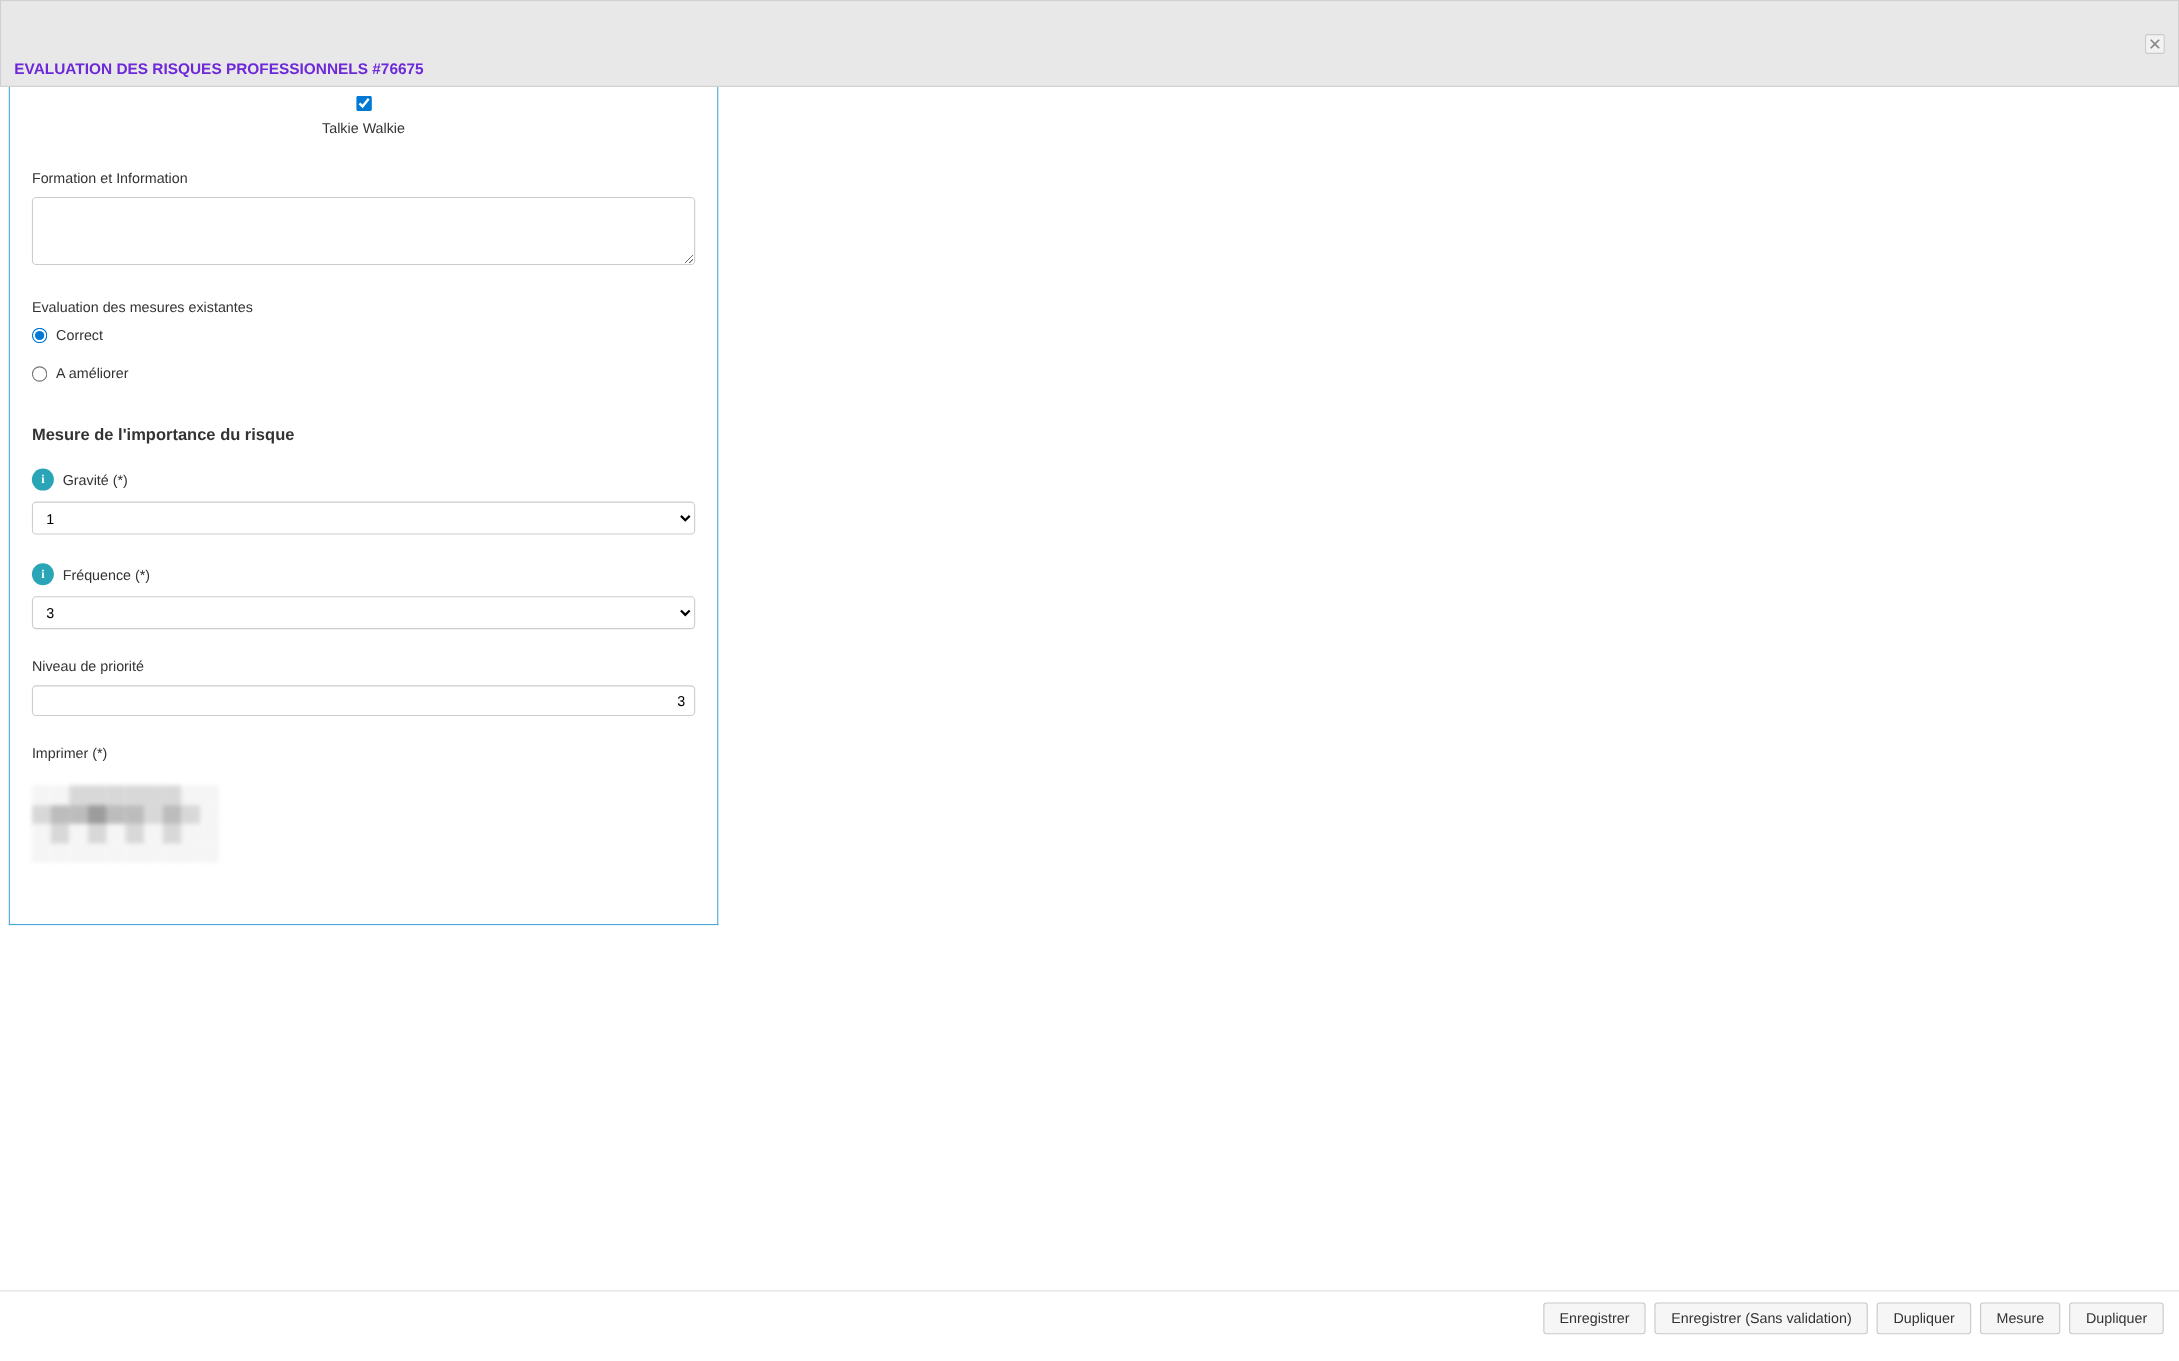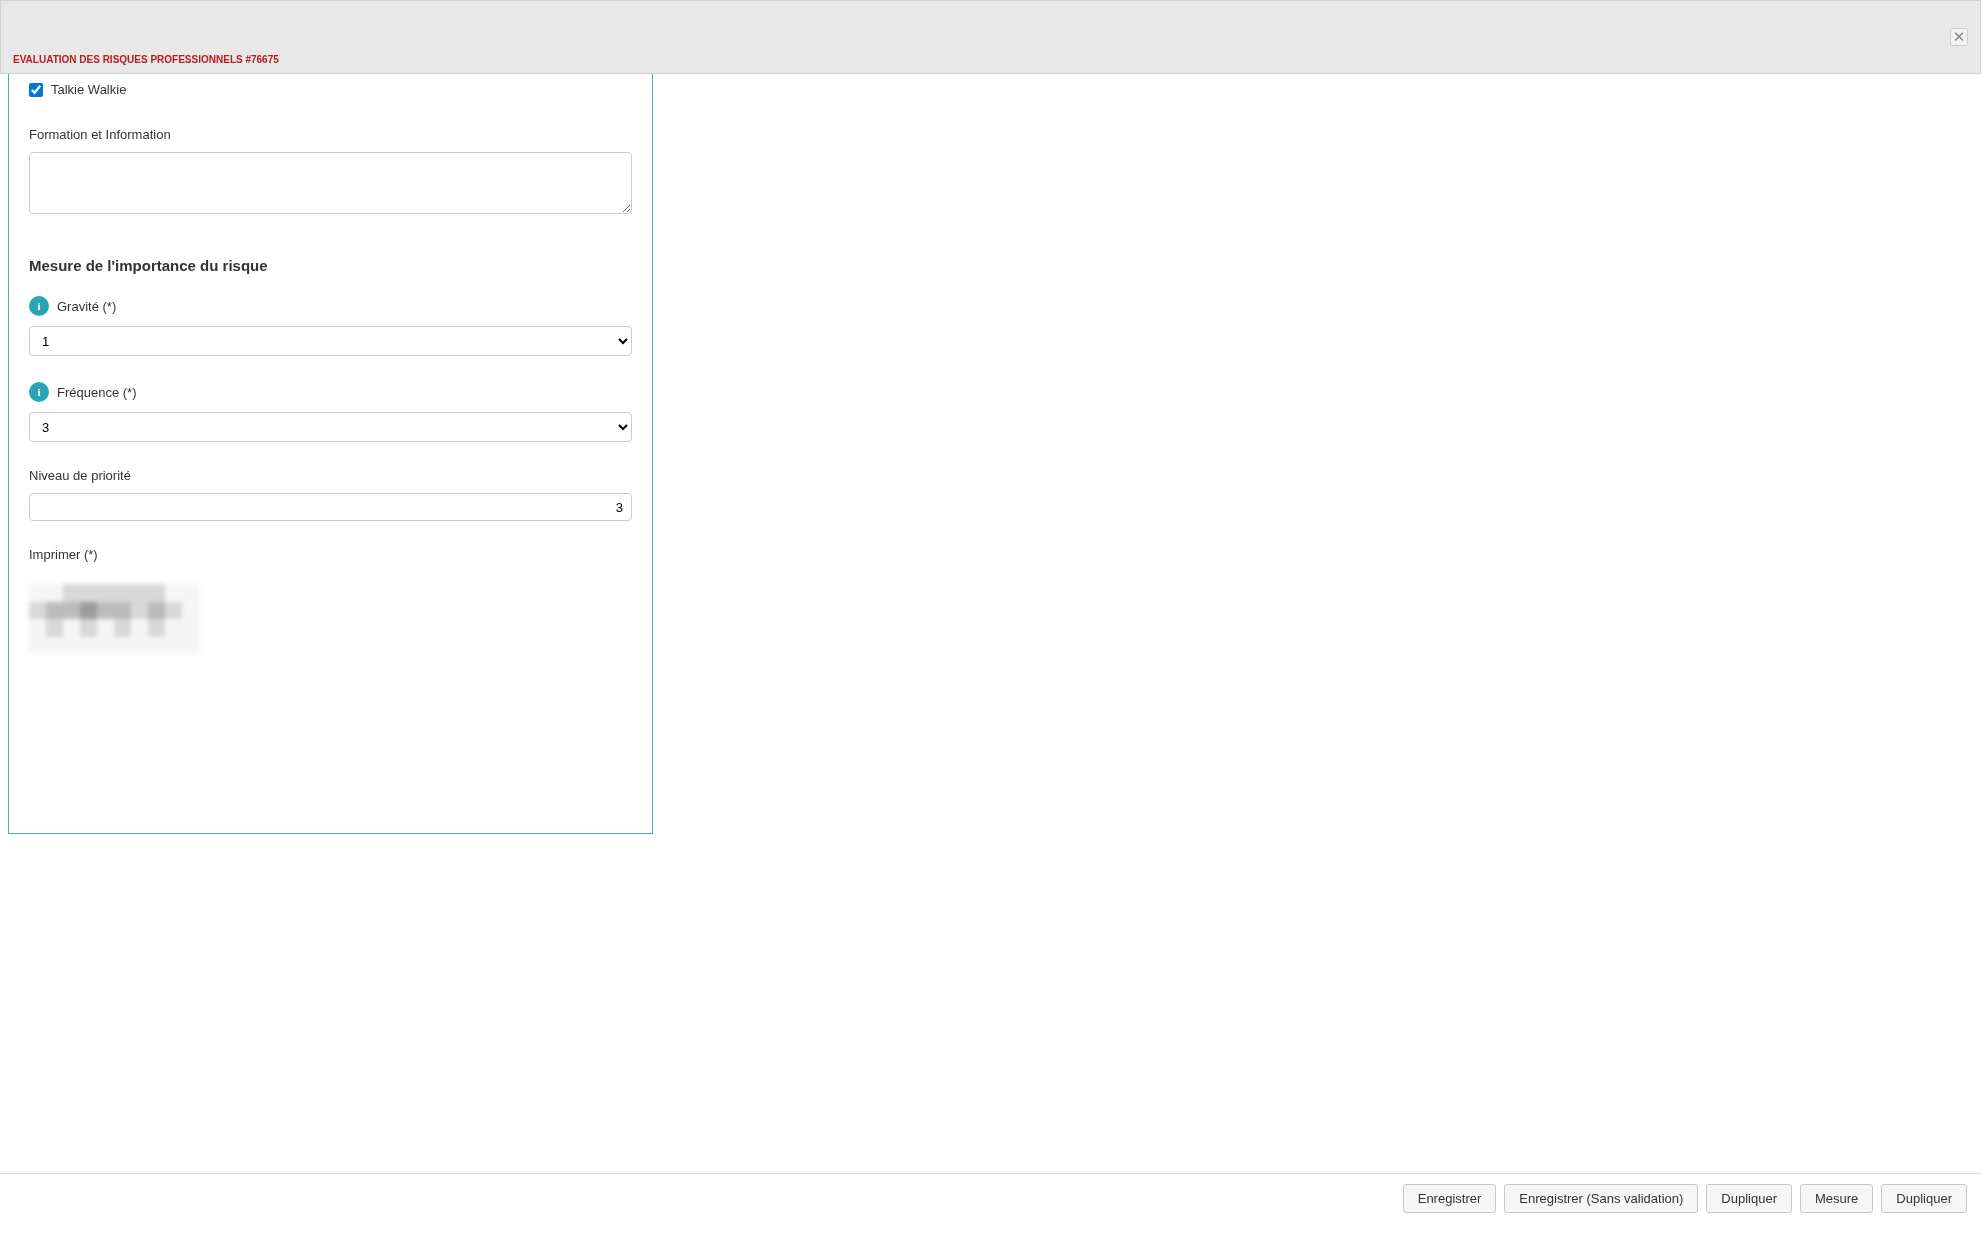--- a/index.html
+++ b/index.html
@@ -13,22 +13,22 @@
     .header {
       display: flex;
       align-items: center;
       justify-content: space-between;
       background: #e8e8e8;
       border: 1px solid #d0d0d0;
       padding: 8px 12px;
     }
     .header-title {
       font-weight: bold;
-      font-size: 10px;
-      color: #b91c1c;
+      font-size: 14px;
+      color: #6d28d9;
       margin-top: 45px;
     }
     .close-btn {
       width: 18px;
       height: 18px;
       display: flex;
       align-items: center;
       justify-content: center;
       color: #888;
       font-size: 15px;
@@ -46,20 +46,21 @@
       border-top: none;
       padding: 8px 20px 30px 20px;
       margin-left: 4px;
       min-height: 760px;
     }
     .checkbox-row {
       display: flex;
       align-items: center;
       gap: 8px;
       margin-bottom: 30px;
+      flex-direction: column;
     }
     .checkbox-row input[type="checkbox"] {
       width: 14px;
       height: 14px;
       accent-color: #0078d4;
     }
     .section-label {
       font-size: 13px;
       color: #333;
       margin-bottom: 10px;
@@ -195,20 +196,31 @@
     <div class="checkbox-row">
       <input type="checkbox" checked="" style="">
       <span>Talkie Walkie</span>
     </div>
 
     <div class="field-group">
       <span class="section-label">Formation et Information</span>
       <textarea class="large" style=""></textarea>
     </div>
 
+    <div class="field-group">
+      <span class="section-label">Evaluation des mesures existantes</span>
+      <div class="radio-row">
+        <input type="radio" name="eval" checked="" style="">
+        <span>Correct</span>
+      </div>
+      <div class="radio-row">
+        <input type="radio" name="eval" style="">
+        <span>A améliorer</span>
+      </div>
+    </div>
 
     <div class="section-heading">Mesure de l'importance du risque</div>
 
     <div class="field-block">
       <div class="label-with-info">
         <span class="info-icon">i</span>
         <span>Gravité (*)</span>
       </div>
       <select>
         <option>1</option>

